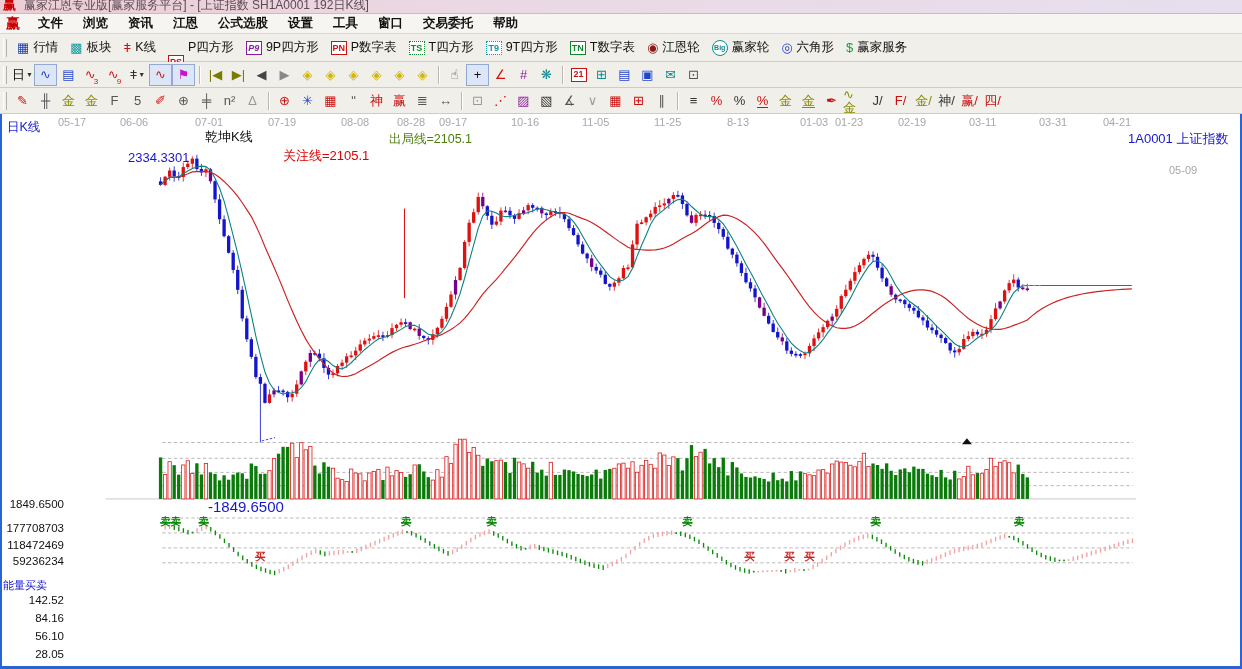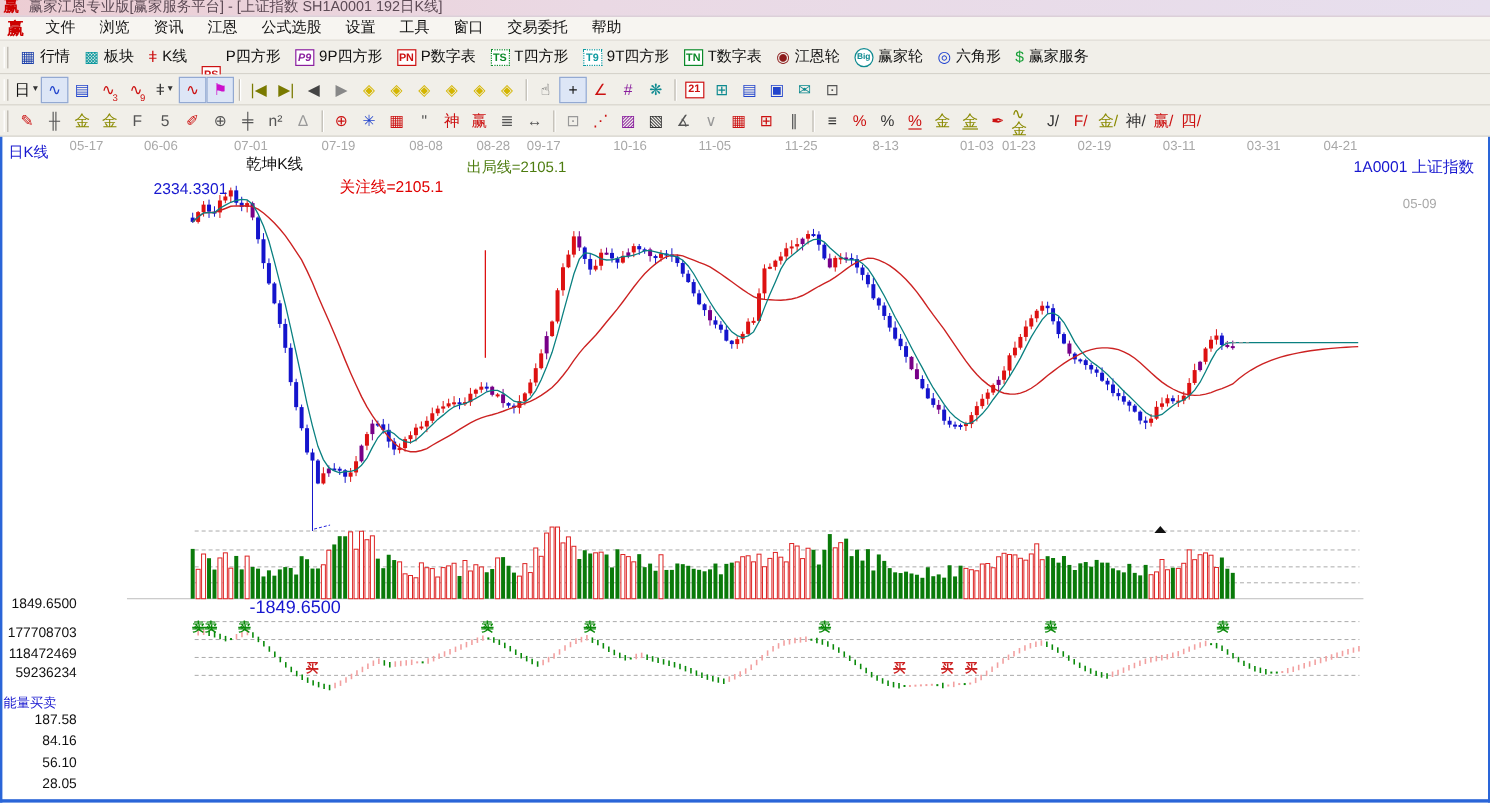--- a/index.html
+++ b/index.html
@@ -9,21 +9,21 @@
   
   .titlebar { position:absolute; top:0; left:0; width:1242px; height:14px;
     background:linear-gradient(90deg,#eccdd3,#ead9e4 40%,#e7dfee); border-bottom:1px solid #cbb9c8; overflow:hidden; }
   .titlebar .tlogo { position:absolute; left:3px; top:-4px; color:#c00; font-weight:bold; font-size:13px; }
   .titlebar .ttext { position:absolute; left:24px; top:-3px; font-size:12px; color:#5c4a55; white-space:nowrap; }
 
   
   .menubar { position:absolute; top:14px; left:0; width:1242px; height:20px; background:#f7f5f1;
     border-bottom:1px solid #dcd8d0; display:flex; align-items:center; }
   .menubar .mlogo { color:#c00; font-weight:bold; font-size:14px; padding:0 8px 0 6px; }
-  .menu-item { padding:0 10px; font-size:12.5px; color:#111; cursor:default; }
+  .menu-item { padding:0 10px; font-size:12.5px; color:#111; cursor:default;font-weight:bold; }
 
   
   .toolbar { position:absolute; left:0; width:1242px; background:#f1efe9; border-bottom:1px solid #cfccc4;
     display:flex; align-items:center; }
   .tb1 { top:34px; height:28px; }
   .tb2 { top:62px; height:26px; }
   .tb3 { top:88px; height:26px; }
   .handle { width:4px; height:18px; border-left:1px solid #fff; border-right:1px solid #b6b2aa; margin:0 4px 0 3px; }
   .sep { width:1px; height:18px; background:#bcb8b0; box-shadow:1px 0 0 #fff; margin:0 4px; }
 
@@ -1192,21 +1192,21 @@
   <div class="ov lbl-blue" style="left:128px;top:36px;font-size:13px">2334.3301</div>
   <div class="ov lbl-blue" style="left:208px;top:384px;font-size:15px">-1849.6500</div>
   <div class="ov lbl-black num-right" style="left:2px;top:384px">1849.6500</div>
   <div class="ov lbl-blue" style="left:1128px;top:16px;font-size:13px">1A0001  上证指数</div>
 
   <div class="ov lbl-black num-right" style="left:2px;top:408px">177708703</div>
   <div class="ov lbl-black num-right" style="left:2px;top:425px">118472469</div>
   <div class="ov lbl-black num-right" style="left:2px;top:441px">59236234</div>
 
   <div class="ov lbl-blue" style="left:3px;top:464px;font-size:11px">能量买卖</div>
-  <div class="ov lbl-black num-right" style="left:2px;top:480px">187.58</div>
+  <div class="ov lbl-black num-right" style="left:2px;top:480px">142.52</div>
   <div class="ov lbl-black num-right" style="left:2px;top:498px">84.16</div>
   <div class="ov lbl-black num-right" style="left:2px;top:516px">56.10</div>
   <div class="ov lbl-black num-right" style="left:2px;top:534px">28.05</div>
 <div class="ov date-label" style="left: 58px; top: 2px;">05-17</div>
     <div class="ov date-label" style="left: 120px; top: 2px;">06-06</div>
     <div class="ov date-label" style="left: 195px; top: 2px;">07-01</div>
     <div class="ov date-label" style="left: 268px; top: 2px;">07-19</div>
     <div class="ov date-label" style="left: 341px; top: 2px;">08-08</div>
     <div class="ov date-label" style="left: 397px; top: 2px;">08-28</div>
     <div class="ov date-label" style="left: 439px; top: 2px;">09-17</div>

